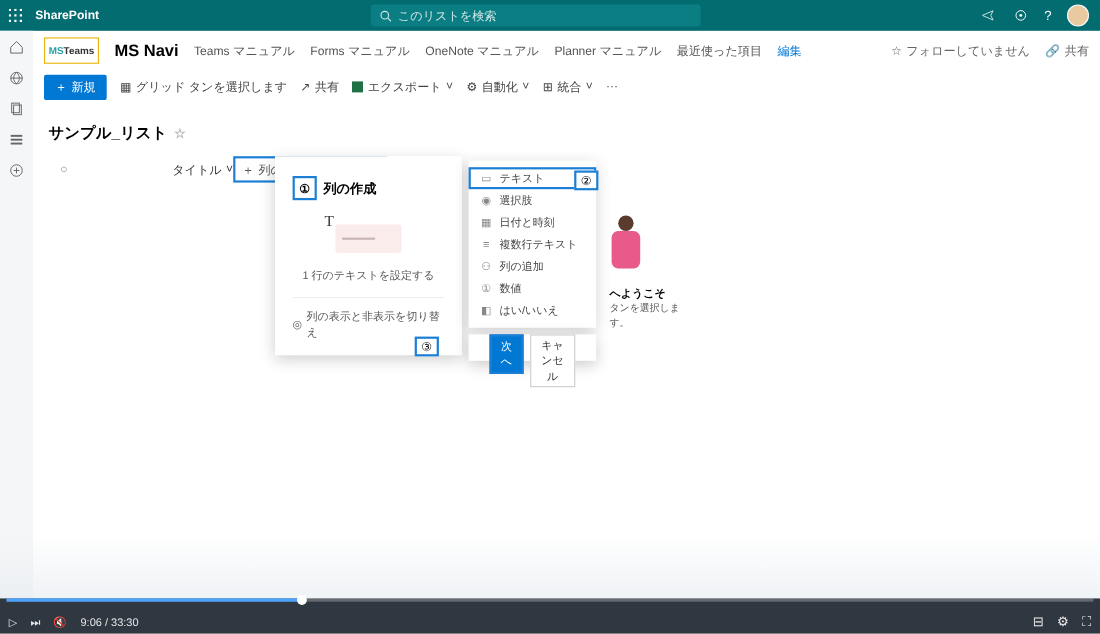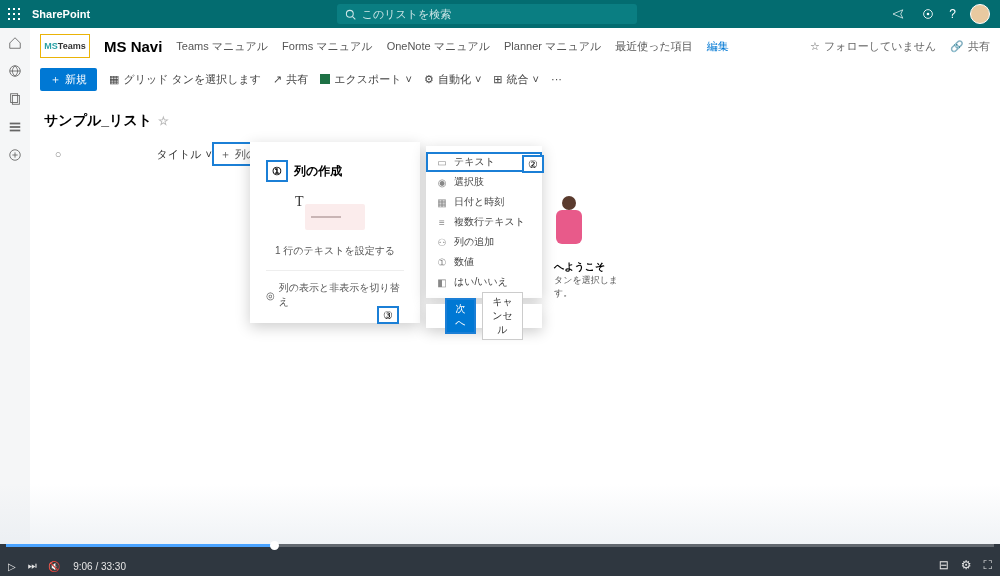--- a/index.html
+++ b/index.html
@@ -55,21 +55,21 @@
 .tpv::before { content: "T"; position: absolute; left: -10px; top: -10px; font-family: Georgia, serif; font-size: 14px; color: #333; }
 .tpv::after { content: ""; position: absolute; left: 6px; top: 12px; width: 30px; height: 2px; background: #c9b5b5; }
 .callout-desc { font-size: 10px; color: #555; text-align: center; margin-bottom: 12px; }
 .callout-foot { font-size: 10px; color: #555; display: flex; align-items: center; gap: 4px; border-top: 1px solid #eee; padding-top: 10px; }
 
 
 .type-picker { position: absolute; left: 396px; top: 52px; width: 116px; background: #fff; box-shadow: 0 4px 14px rgba(0,0,0,.2); padding: 6px 0; }
 .type-row { height: 20px; display: flex; align-items: center; gap: 6px; padding: 0 10px; font-size: 10px; color: #444; }
 .type-row .ti { width: 12px; display: flex; justify-content: center; color: #888; }
 .type-row.hl { outline: 2px solid #1b7fd6; outline-offset: -2px; }
-.type-buttons { position: absolute; left: 396px; top: 210px; width: 116px; height: 24px; background: #fff; box-shadow: 0 4px 14px rgba(0,0,0,.2); display: flex; align-items: center; justify-content: flex-end; gap: 6px; padding: 0 19px; }
+.type-buttons { position: absolute; left: 396px; top: 210px; width: 116px; height: 24px; background: #fff; box-shadow: 0 4px 14px rgba(0,0,0,.2); display: flex; align-items: flex-start; justify-content: flex-end; gap: 6px; padding: 0 19px; }
 .btn-primary { background: #0078d4; color: #fff; border: 2px solid #1b7fd6; font-size: 10px; padding: 2px 8px; }
 .btn-secondary { background: #fff; border: 1px solid #ccc; font-size: 10px; padding: 2px 6px; color: #333; }
 
 
 .anno { position: absolute; width: 22px; height: 18px; border: 2px solid #1b7fd6; background: #fff; display: flex; align-items: center; justify-content: center; font-size: 11px; }
 
 
 .hero { position: absolute; left: 504px; top: 102px; width: 80px; margin-left: 20px; }
 .hero-img { width: 40px; height: 60px; position: relative; }
 .hero-img::before { content: ""; position: absolute; left: 8px; top: 0; width: 14px; height: 14px; border-radius: 50%; background: #5a3b2e; }

